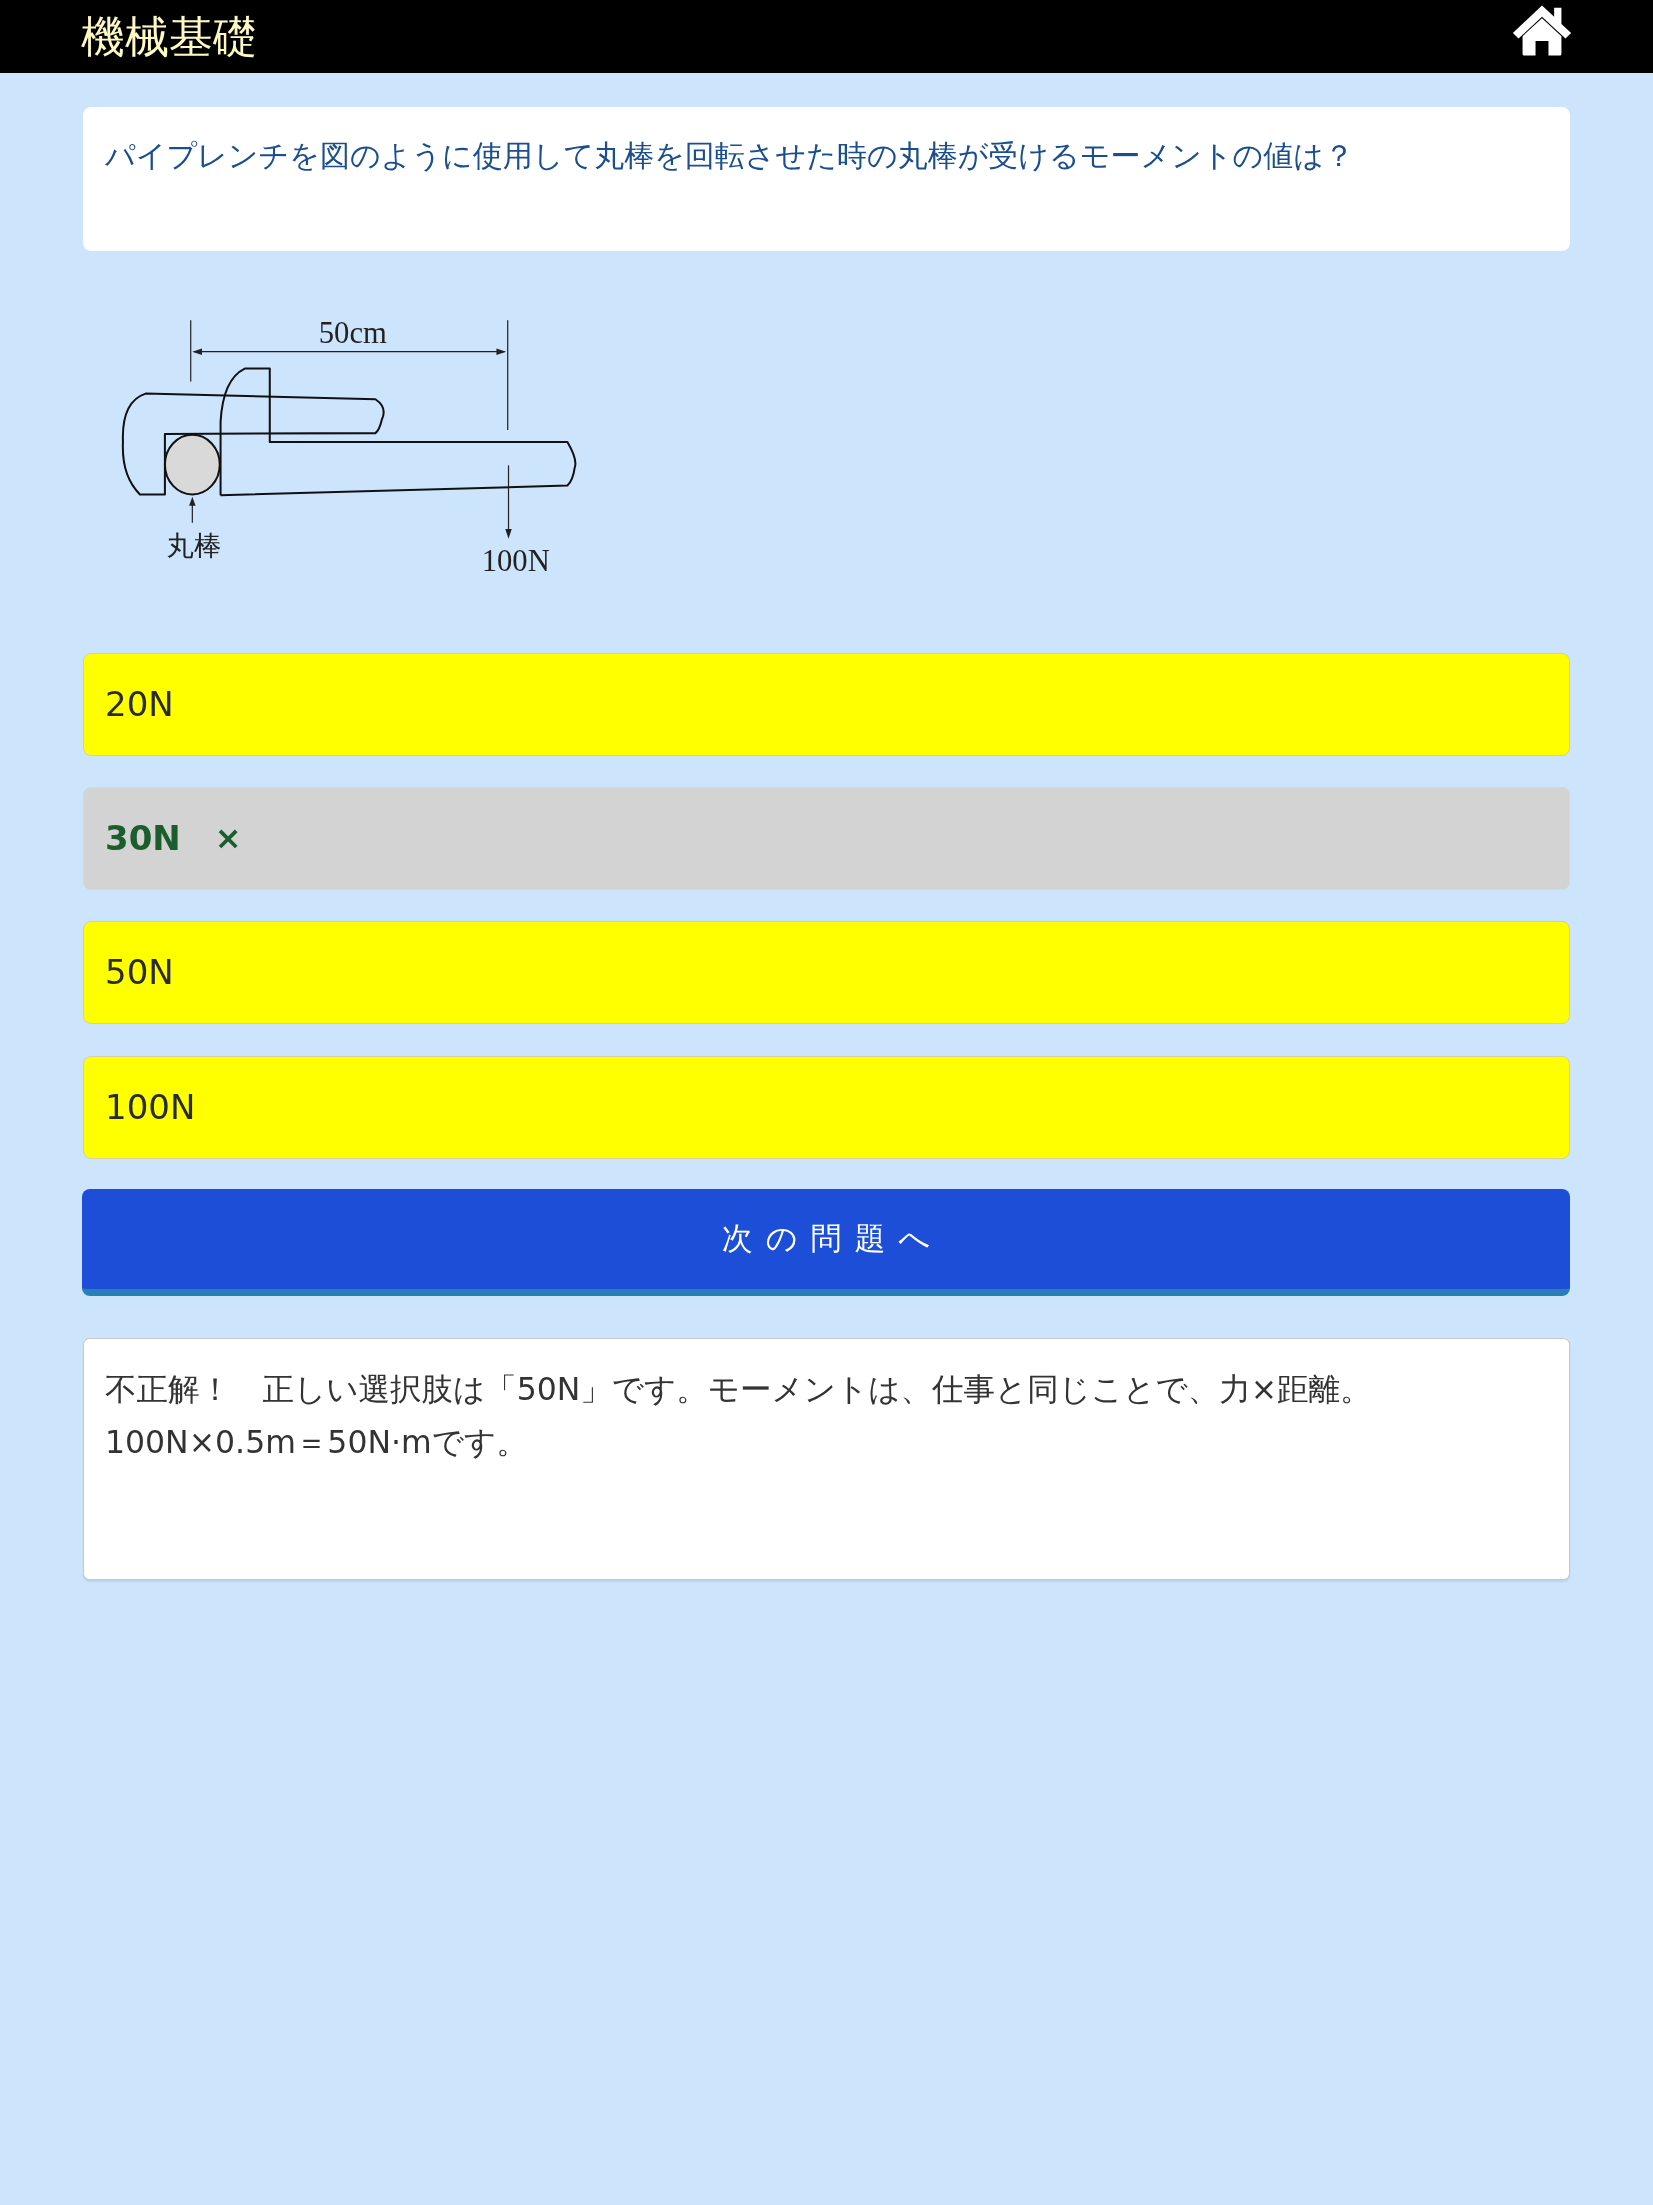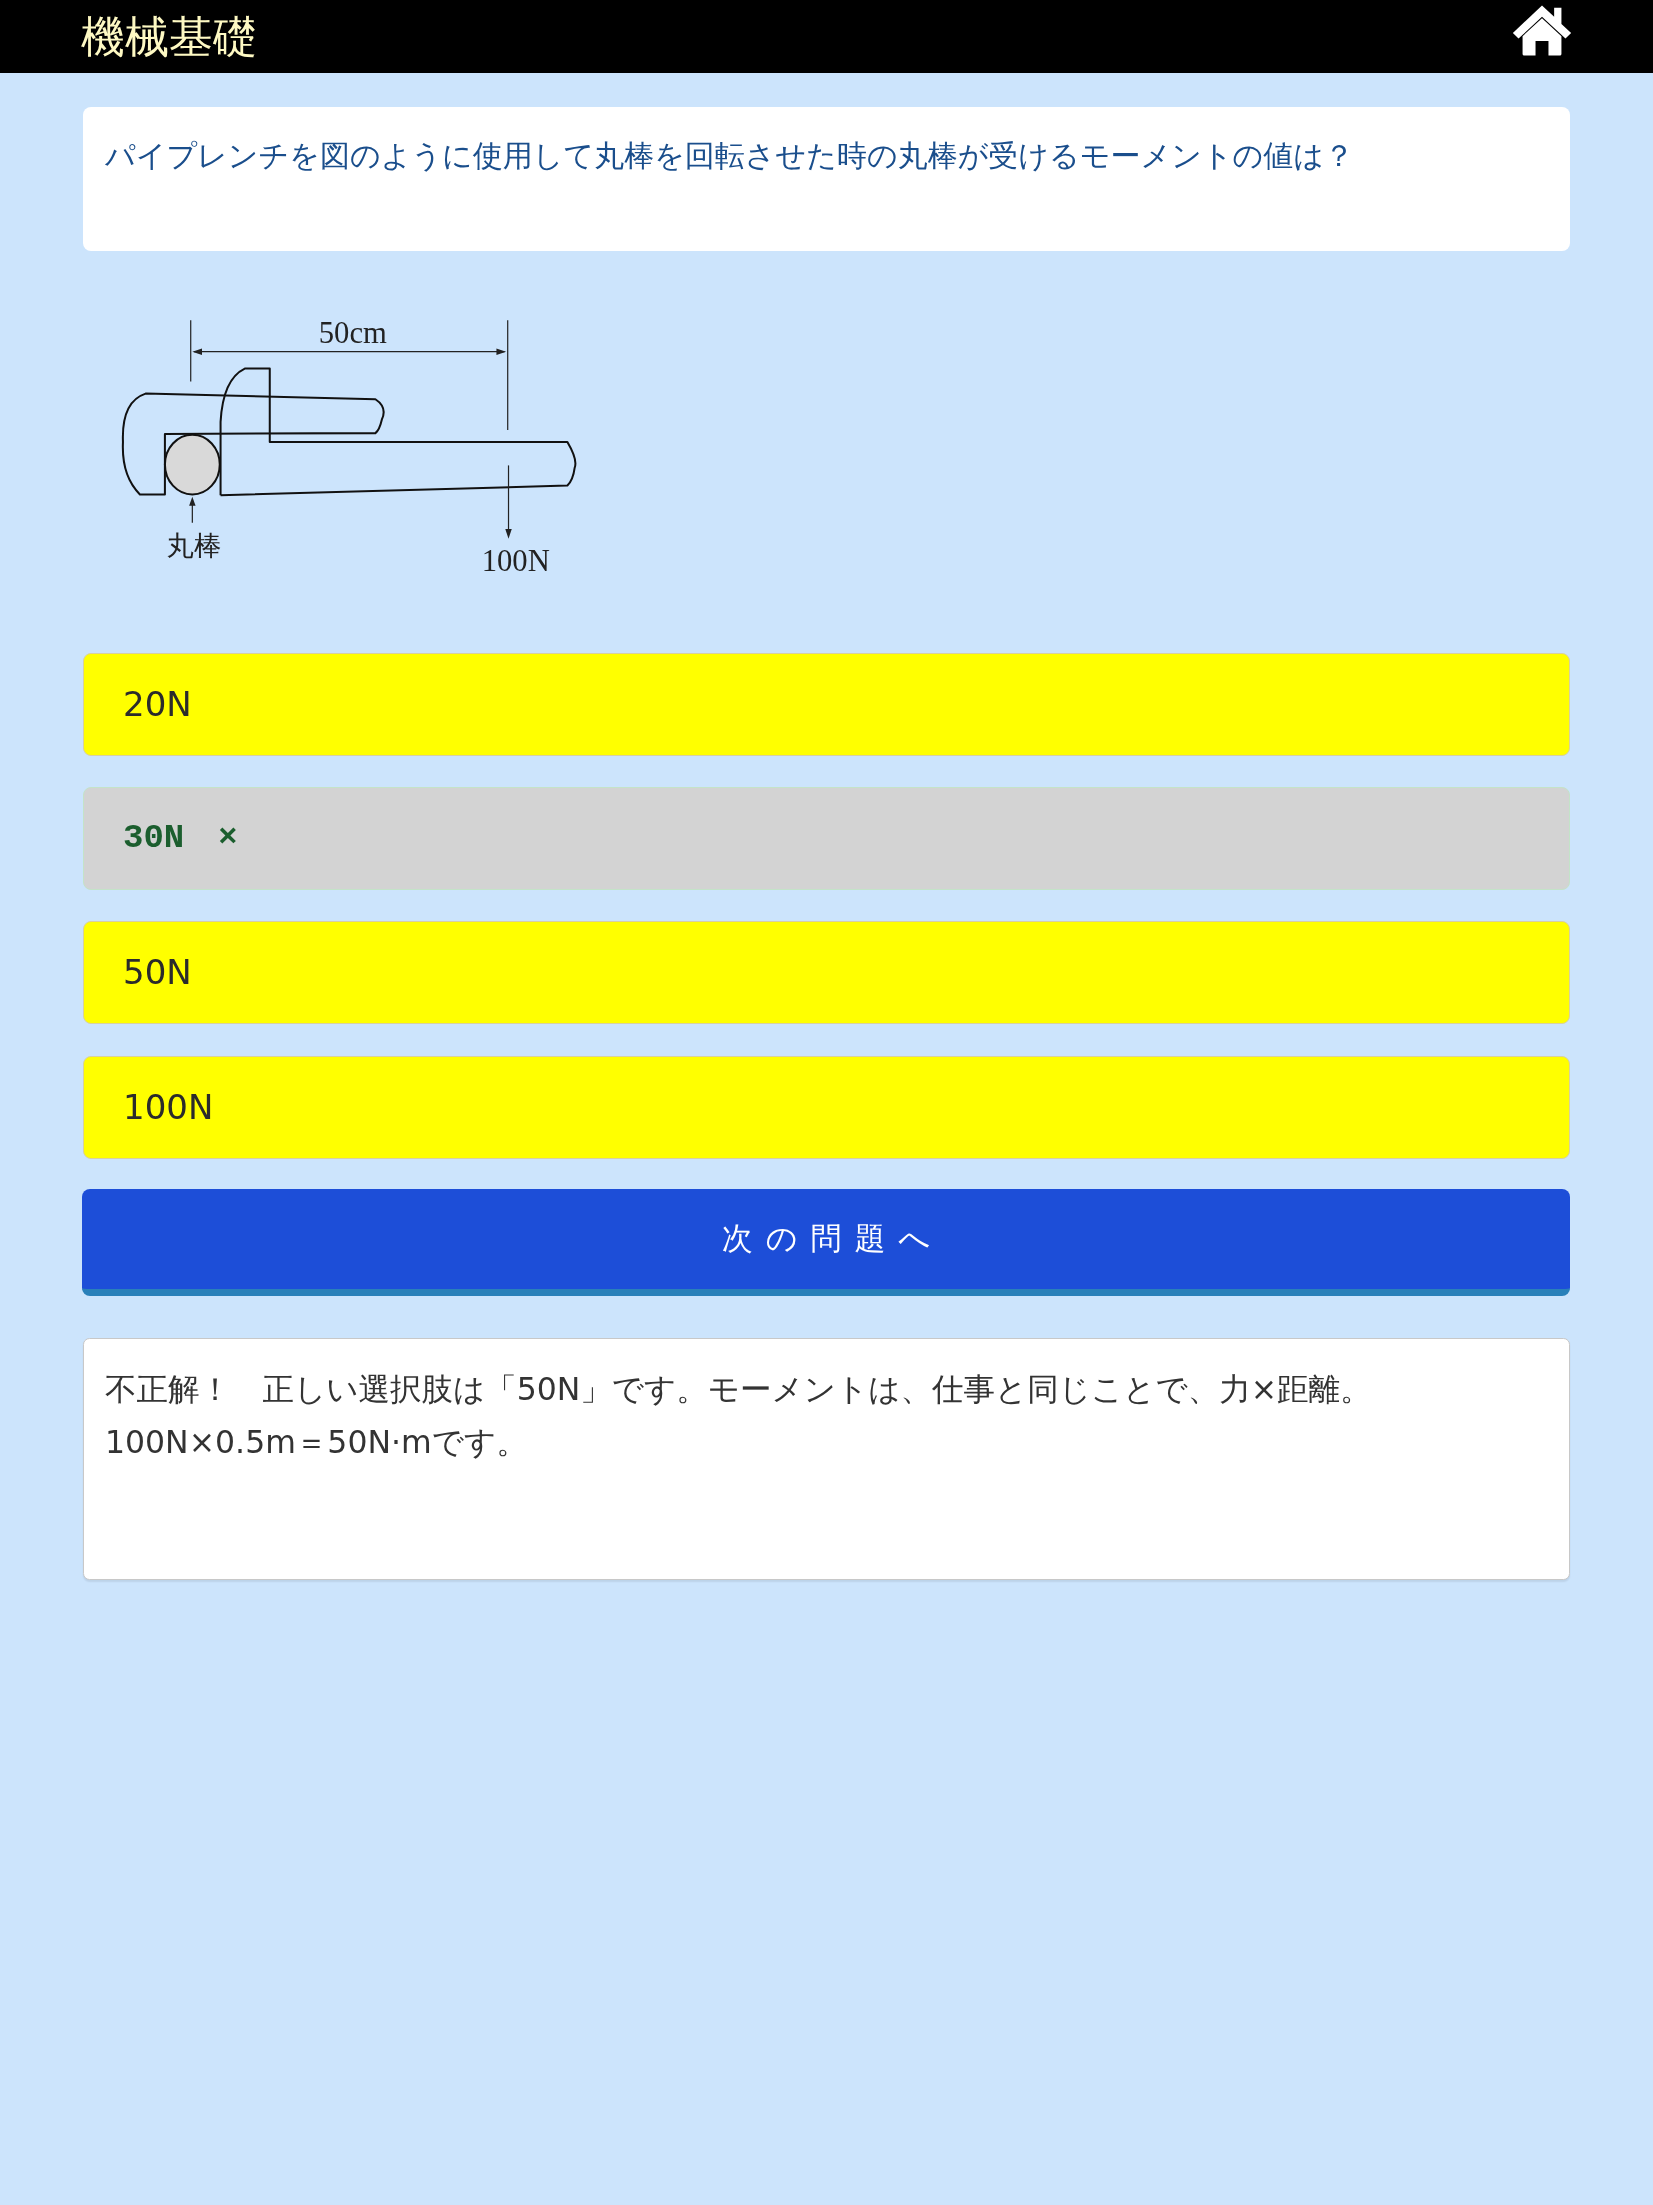--- a/index.html
+++ b/index.html
@@ -36,26 +36,26 @@
   }
   .option {
     position: absolute; left: 83px; width: 1487px; height: 103px;
     background: #ffff00; border: 1.6px solid #d8d0a0; border-radius: 8px;
     cursor: pointer;
   }
   .option.selected-wrong {
     background: #d3d3d3; border-color: #c4e3c8;
   }
   .option-label {
-    position: absolute; left: 39px; top: 0; height: 99px;
+    position: absolute; left: 21px; top: 0; height: 99px;
     display: flex; align-items: center;
     font-size: 34px; color: #2b2b2b;
   }
   .option.selected-wrong .option-label {
-    font-weight: bold; color: #1b5e2e; font-family: Liberation Mono, monospace;
+    font-weight: bold; color: #1b5e2e;
   }
   .mark {
     margin-left: 34px; font-weight: bold; font-size: 32px; color: #1b5e2e;
   }
   .next-btn {
     position: absolute; left: 82px; top: 1189px; width: 1488px; height: 107px;
     background: #1d4ed8; border-radius: 8px;
     border-bottom: 7.3px solid #2980b9;
     display: flex; align-items: center; justify-content: center;
     cursor: pointer;

